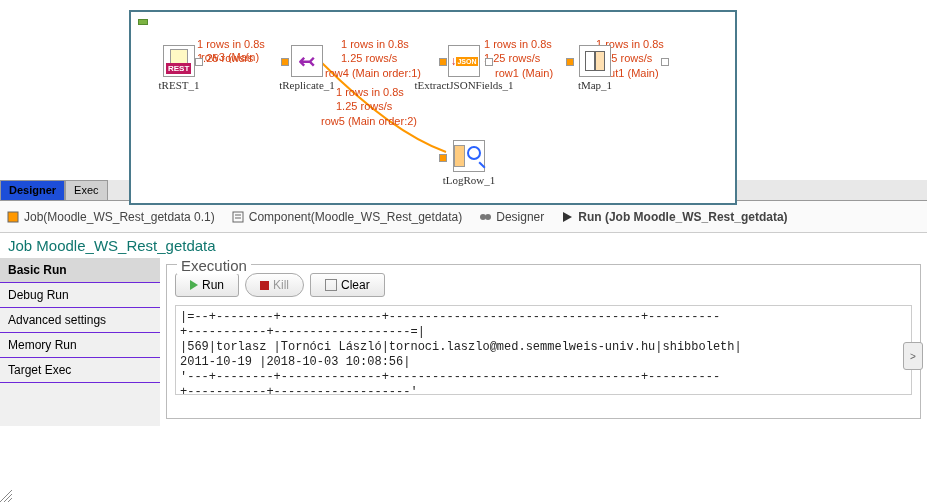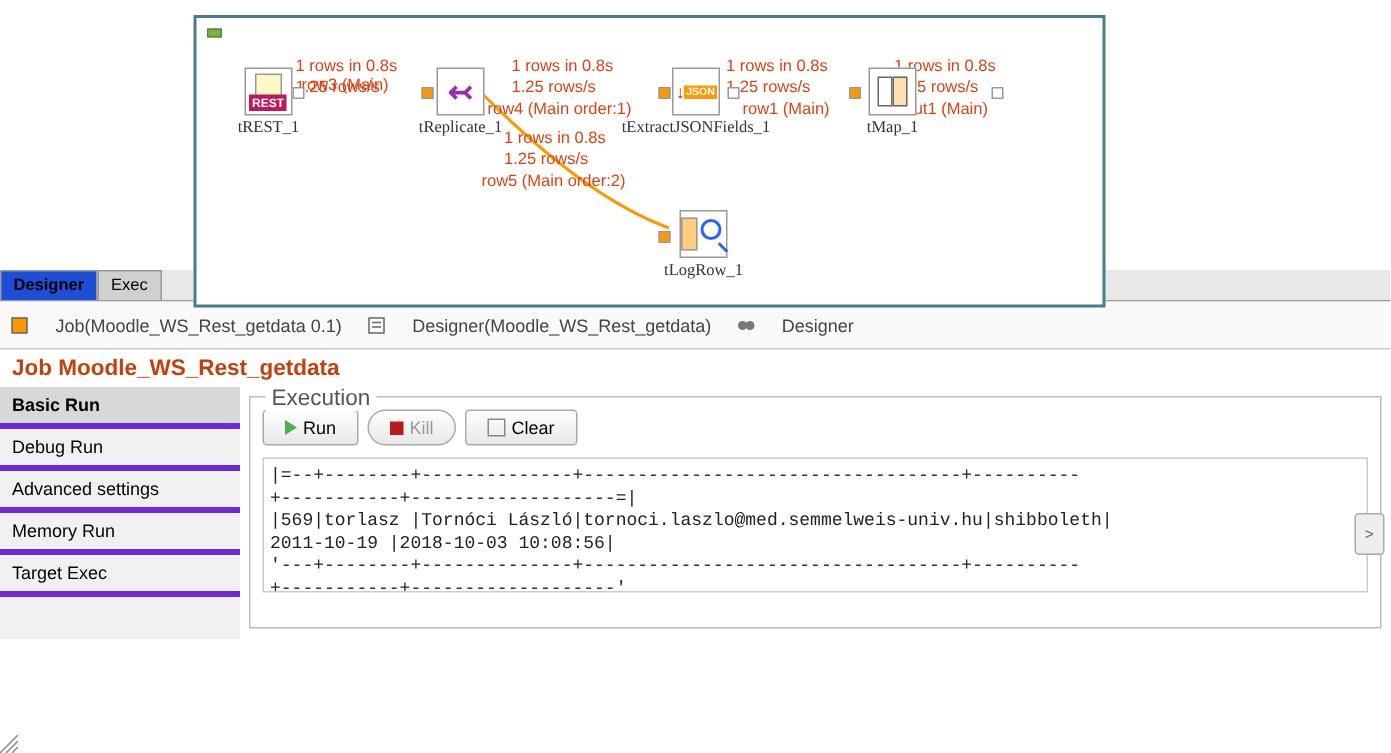--- a/index.html
+++ b/index.html
@@ -37,29 +37,29 @@
     .mag-handle { width: 8px; height: 2px; background: #2962ff; position: absolute; bottom: 0; right: -2px; transform: rotate(45deg); }
     
     .connector-dot { position: absolute; width: 8px; height: 8px; border: 1px solid #999; background: #fff; }
     .connector-dot.orange { background: #ff9800; }
     
     .tab-bar { display: flex; background: #e8e8e8; border-bottom: 1px solid #999; height: 21px; }
     .tab { padding: 3px 8px; border: 1px solid #999; border-bottom: none; background: #d0d0d0; font-size: 11px; cursor: pointer; }
     .tab.active { background: #1d4ed8; font-weight: bold; }
     
     .view-tabs { display: flex; padding: 3px 6px; border-bottom: 1px solid #ccc; background: #fafafa; gap: 16px; align-items: center; height: 32px; }
-    .view-tab { display: flex; align-items: center; gap: 17px; font-size: 12px; cursor: pointer; color: #444; }
+    .view-tab { display: flex; align-items: center; gap: 4px; font-size: 12px; cursor: pointer; color: #444; }
     .view-tab.active { font-weight: bold; }
     .view-tab-icon { width: 14px; height: 14px; }
     
-    .job-title { font-size: 15px; font-weight: bold; padding: 4px 8px; color: #c2410c; }
+    .job-title { font-size: 15px; font-weight: normal; padding: 4px 8px; color: #0f766e; }
     
     .lower-pane { display: flex; height: 168px; }
     .sidebar { width: 160px; background: #f0f0f0; }
-    .sidebar-item { padding: 5px 8px; font-size: 12px; cursor: pointer; border-bottom: 4px solid #6d28d9; }
+    .sidebar-item { padding: 5px 8px; font-size: 12px; cursor: pointer; border-bottom: 1px solid #6d28d9; }
     .sidebar-item.active { background: #d8d8d8; font-weight: bold; }
     
     .execution-panel { flex: 1; padding: 6px; position: relative; }
     .fieldset { border: 1px solid #bbb; padding: 8px; height: 155px; position: relative; }
     .fieldset-legend { font-size: 15px; color: #555; padding: 0 4px; position: absolute; top: -8px; left: 10px; background: #fff; }
     
     .btn-row { display: flex; gap: 6px; margin-bottom: 8px; }
     .btn { display: flex; align-items: center; gap: 4px; padding: 4px 14px; border: 1px solid #aaa; border-radius: 3px; background: linear-gradient(#fefefe,#e8e8e8); font-size: 12px; cursor: pointer; }
     .btn.disabled { color: #999; border-radius: 12px; }
     .play-icon { width: 0; height: 0; border-left: 8px solid #4caf50; border-top: 5px solid transparent; border-bottom: 5px solid transparent; }
@@ -178,30 +178,38 @@
     <span>Job(Moodle_WS_Rest_getdata 0.1)</span>
   </div>
   <div class="view-tab">
     <span class="view-tab-icon">
       <svg width="14" height="14">
           <rect x="2" y="2" width="10" height="10" fill="none" stroke="#666"></rect>
           <line x1="4" y1="5" x2="10" y2="5" stroke="#666"></line>
           <line x1="4" y1="8" x2="10" y2="8" stroke="#666"></line>
         </svg>
     </span>
-    <span>Designer(Moodle_WS_Rest_getdata)</span>
+    <span>Component(Moodle_WS_Rest_getdata)</span>
   </div>
   <div class="view-tab">
     <span class="view-tab-icon">
       <svg width="14" height="14">
           <circle cx="5" cy="7" r="3" fill="#777"></circle>
           <circle cx="10" cy="7" r="3" fill="#777"></circle>
         </svg>
     </span>
     <span>Designer</span>
+  </div>
+  <div class="view-tab active">
+    <span class="view-tab-icon">
+      <svg width="14" height="14">
+          <polygon points="3,2 12,7 3,12" fill="#333"></polygon>
+        </svg>
+    </span>
+    <span>Run (Job Moodle_WS_Rest_getdata)</span>
   </div>
 </div>
 
 <div class="job-title">Job Moodle_WS_Rest_getdata</div>
 
 <div class="lower-pane">
   <div class="sidebar">
     <div class="sidebar-item active">Basic Run</div>
     <div class="sidebar-item">Debug Run</div>
     <div class="sidebar-item">Advanced settings</div>

